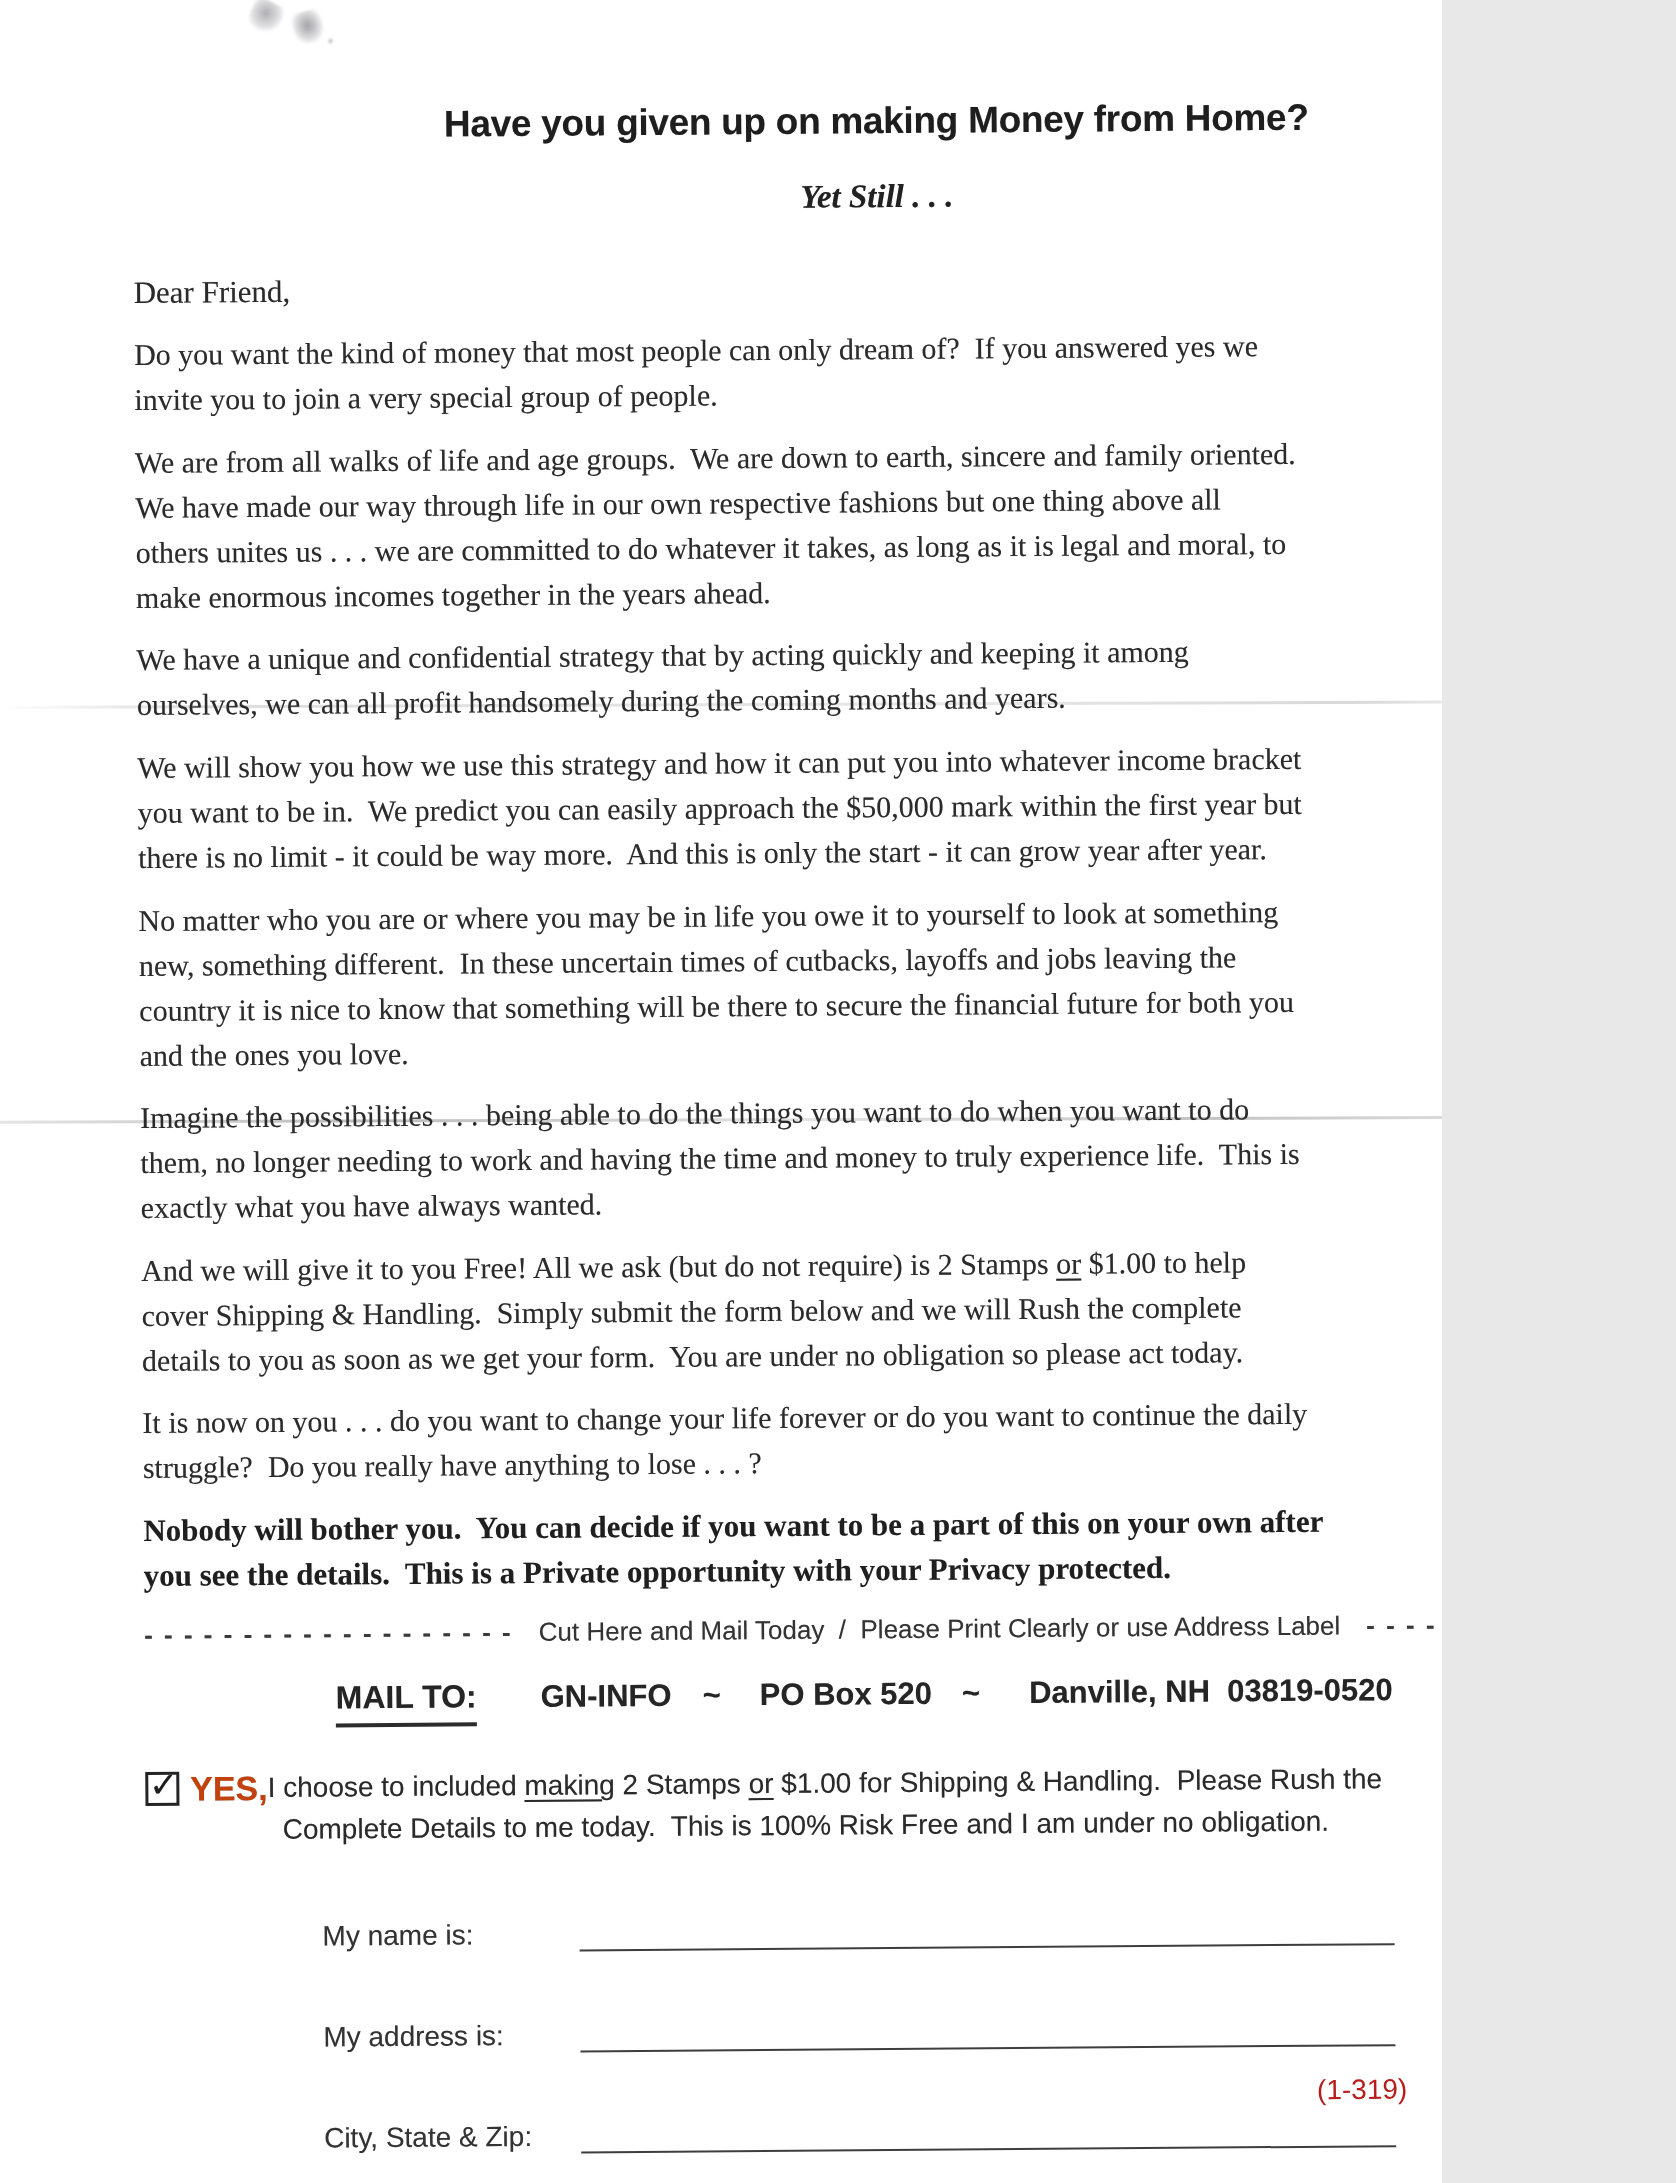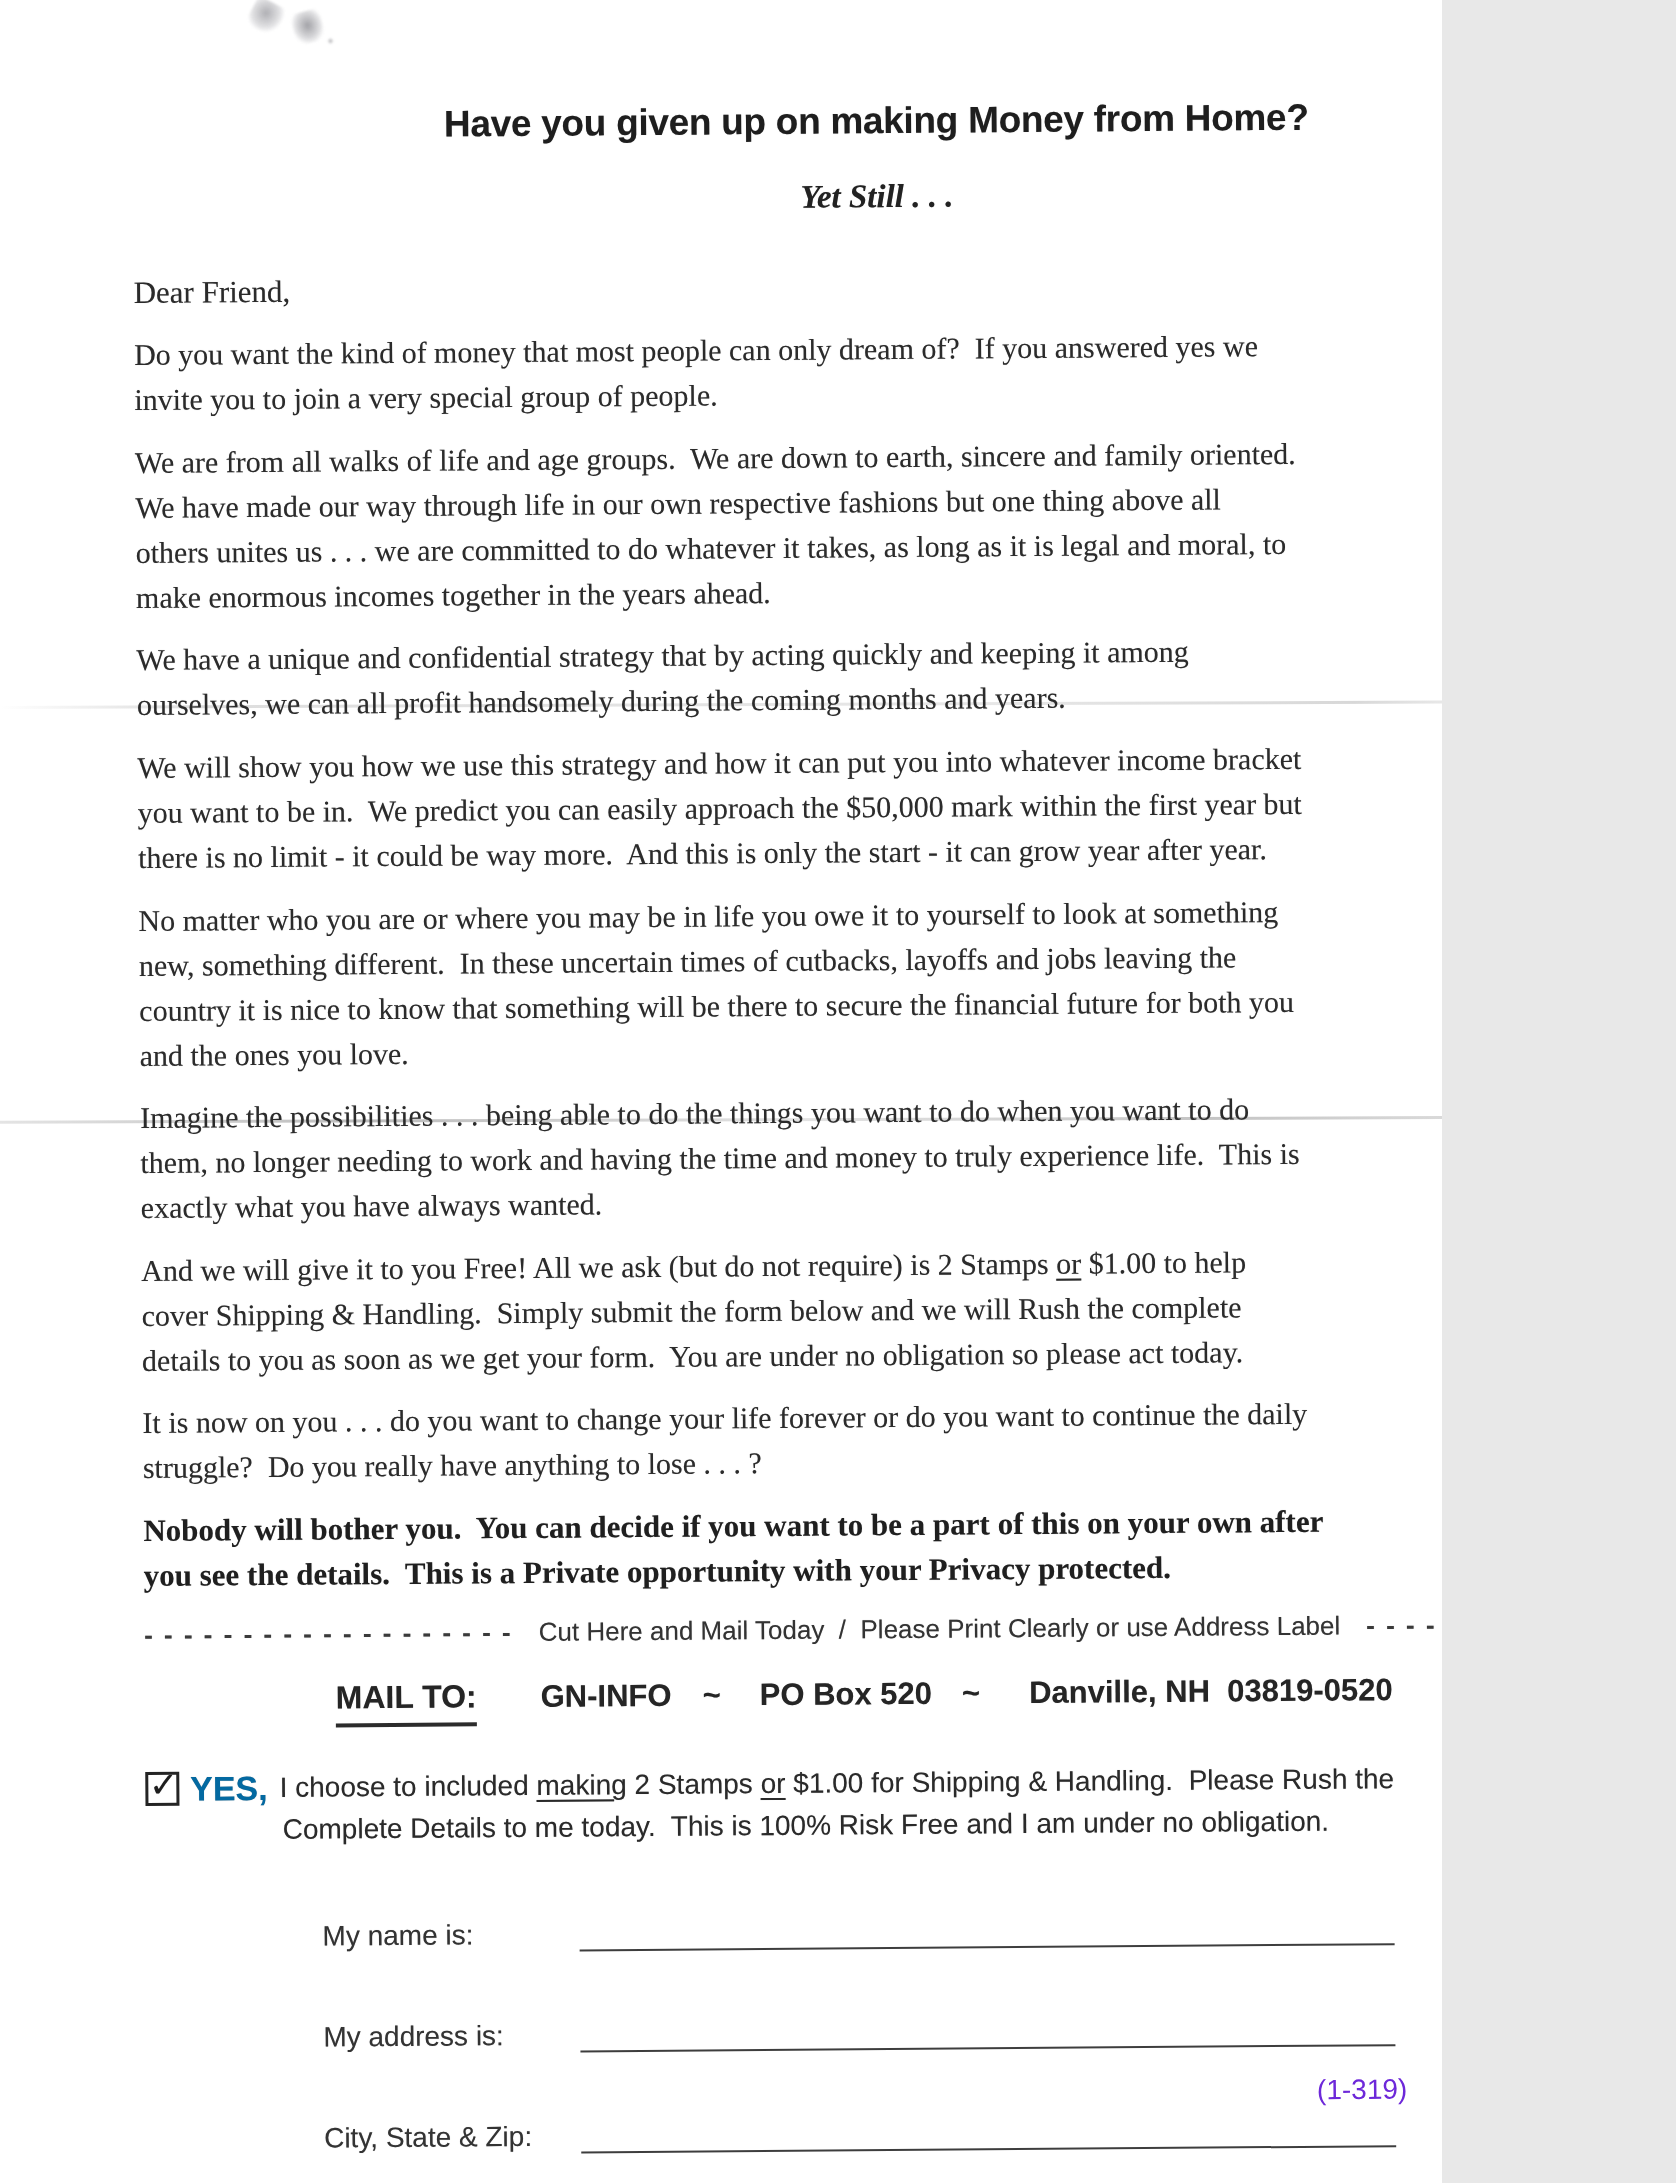--- a/index.html
+++ b/index.html
@@ -96,41 +96,41 @@
   }
   .yes-line1 { display: flex; align-items: center; white-space: pre; }
   .checkbox {
     width: 28px; height: 28px; flex: 0 0 auto;
     border: 3.4px solid #242424; position: relative; margin-right: 10.8px;
   }
   .check {
     position: absolute; left: 0.7px; top: -8px;
     font-size: 35px; font-weight: bold; line-height: 35px; color: #1d1d1d;
   }
-  .yes-word { font-weight: bold; font-size: 34px; margin-right: 12px; color: #0369a1; }
+  .yes-word { font-weight: bold; font-size: 34px; margin-right: 0; color: #c2410c; }
   .yes-line2 { margin-left: 137px; white-space: pre; }
 
   
   .form-rows { margin-top: 57px; }
   .form-row {
     display: flex; align-items: flex-end;
     margin: 0 0 55px 176px; height: 46px;
     font-family: "Liberation Sans", "DejaVu Sans", sans-serif;
     font-size: 28px; color: #333;
   }
   .form-label { width: 257px; flex: 0 0 auto; line-height: 34px; }
   .blank-line {
     width: 815px; height: 35px; flex: 0 0 auto;
     border-bottom: 2.7px solid #3d3d3d;
   }
 
   .code {
     position: absolute; right: 35px; top: 2074px;
     font-family: "Liberation Sans", "DejaVu Sans", sans-serif;
-    font-size: 28px; color: #6d28d9;
+    font-size: 28px; color: #b91c1c;
     transform: rotate(-0.6deg);
   }
 </style>
 </head>
 <body>
 
 <div class="page">
 
   <div class="smudge smudge-1"></div>
   <div class="smudge smudge-2"></div>

